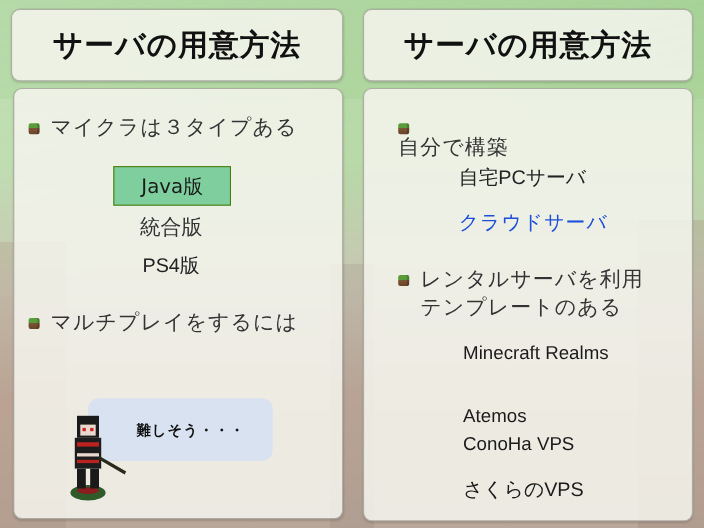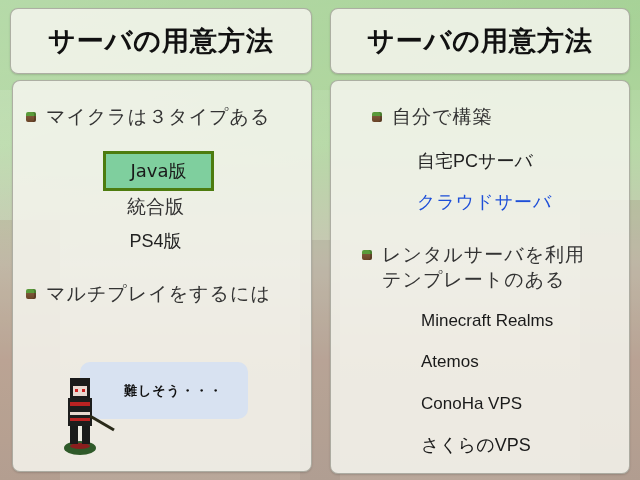--- a/index.html
+++ b/index.html
@@ -34,21 +34,21 @@
     border-radius: 2px;
     box-shadow: inset -2px 0 0 rgba(0,0,0,0.2);
   }
   .subitem {
     position: absolute; font-size: 18px; color: #222;
     font-family: "Liberation Sans", sans-serif;
     text-align: center;
   }
   .java-box {
     position: absolute; left: 103px; top: 151px; width: 105px; height: 34px;
-    background: #7fcf9e; border: 3px solid #4d7c0f;
+    background: #7fcf9e; border: 1px solid #4d7c0f;
     display: flex; align-items: center; justify-content: center;
     font-size: 18px; color: #1a1a1a;
   }
   .speech {
     position: absolute; left: 80px; top: 362px; width: 168px; height: 57px;
     background: #d8e2f1; border-radius: 10px;
     display: flex; align-items: center; padding-left: 44px; box-sizing: border-box;
     font-size: 13px; font-weight: bold; color: #111; letter-spacing: 1px;
   }
   .char { position: absolute; left: 56px; top: 368px; width: 60px; height: 90px; }
@@ -107,31 +107,31 @@
   <rect x="26" y="58" width="8" height="18" fill="#1a1a1a"></rect>
   <line x1="34" y1="48" x2="58" y2="62" stroke="#2a2a1a" stroke-width="3"></line>
 </svg>
 
 <div class="panel title" style="left:330px;top:8px;width:298px;height:64px;">
   <span>サーバの用意方法</span>
 </div>
 
 <div class="panel" style="left:330px;top:80px;width:298px;height:392px;"></div>
 
-<div class="bullet" style="left:372px;top:104px;">
+<div class="bullet" style="left:362px;top:104px;flex-direction:column;">
   <span class="cube"></span>
   <span>自分で構築</span>
 </div>
 <div class="subitem" style="left:417px;top:149px;">自宅PCサーバ</div>
 <div class="subitem" style="left:417px;top:190px;color:#1d4ed8;letter-spacing:1px;">クラウドサーバ</div>
 
 <div class="bullet" style="left:362px;top:242px;">
   <span class="cube"></span>
   <span>
     <span style="display:block;">レンタルサーバを利用</span>
     <span style="display:block;">テンプレートのある</span>
   </span>
 </div>
 
 <div class="rlist" style="top:311px;">Minecraft Realms</div>
-<div class="rlist" style="top:352px;">Atemos</div>
+<div class="rlist" style="top:369px;">Atemos</div>
 <div class="rlist" style="top:394px;">ConoHa VPS</div>
 <div class="rlist" style="top:433px;font-size:18px;">さくらのVPS</div>
 
 </body></html>

